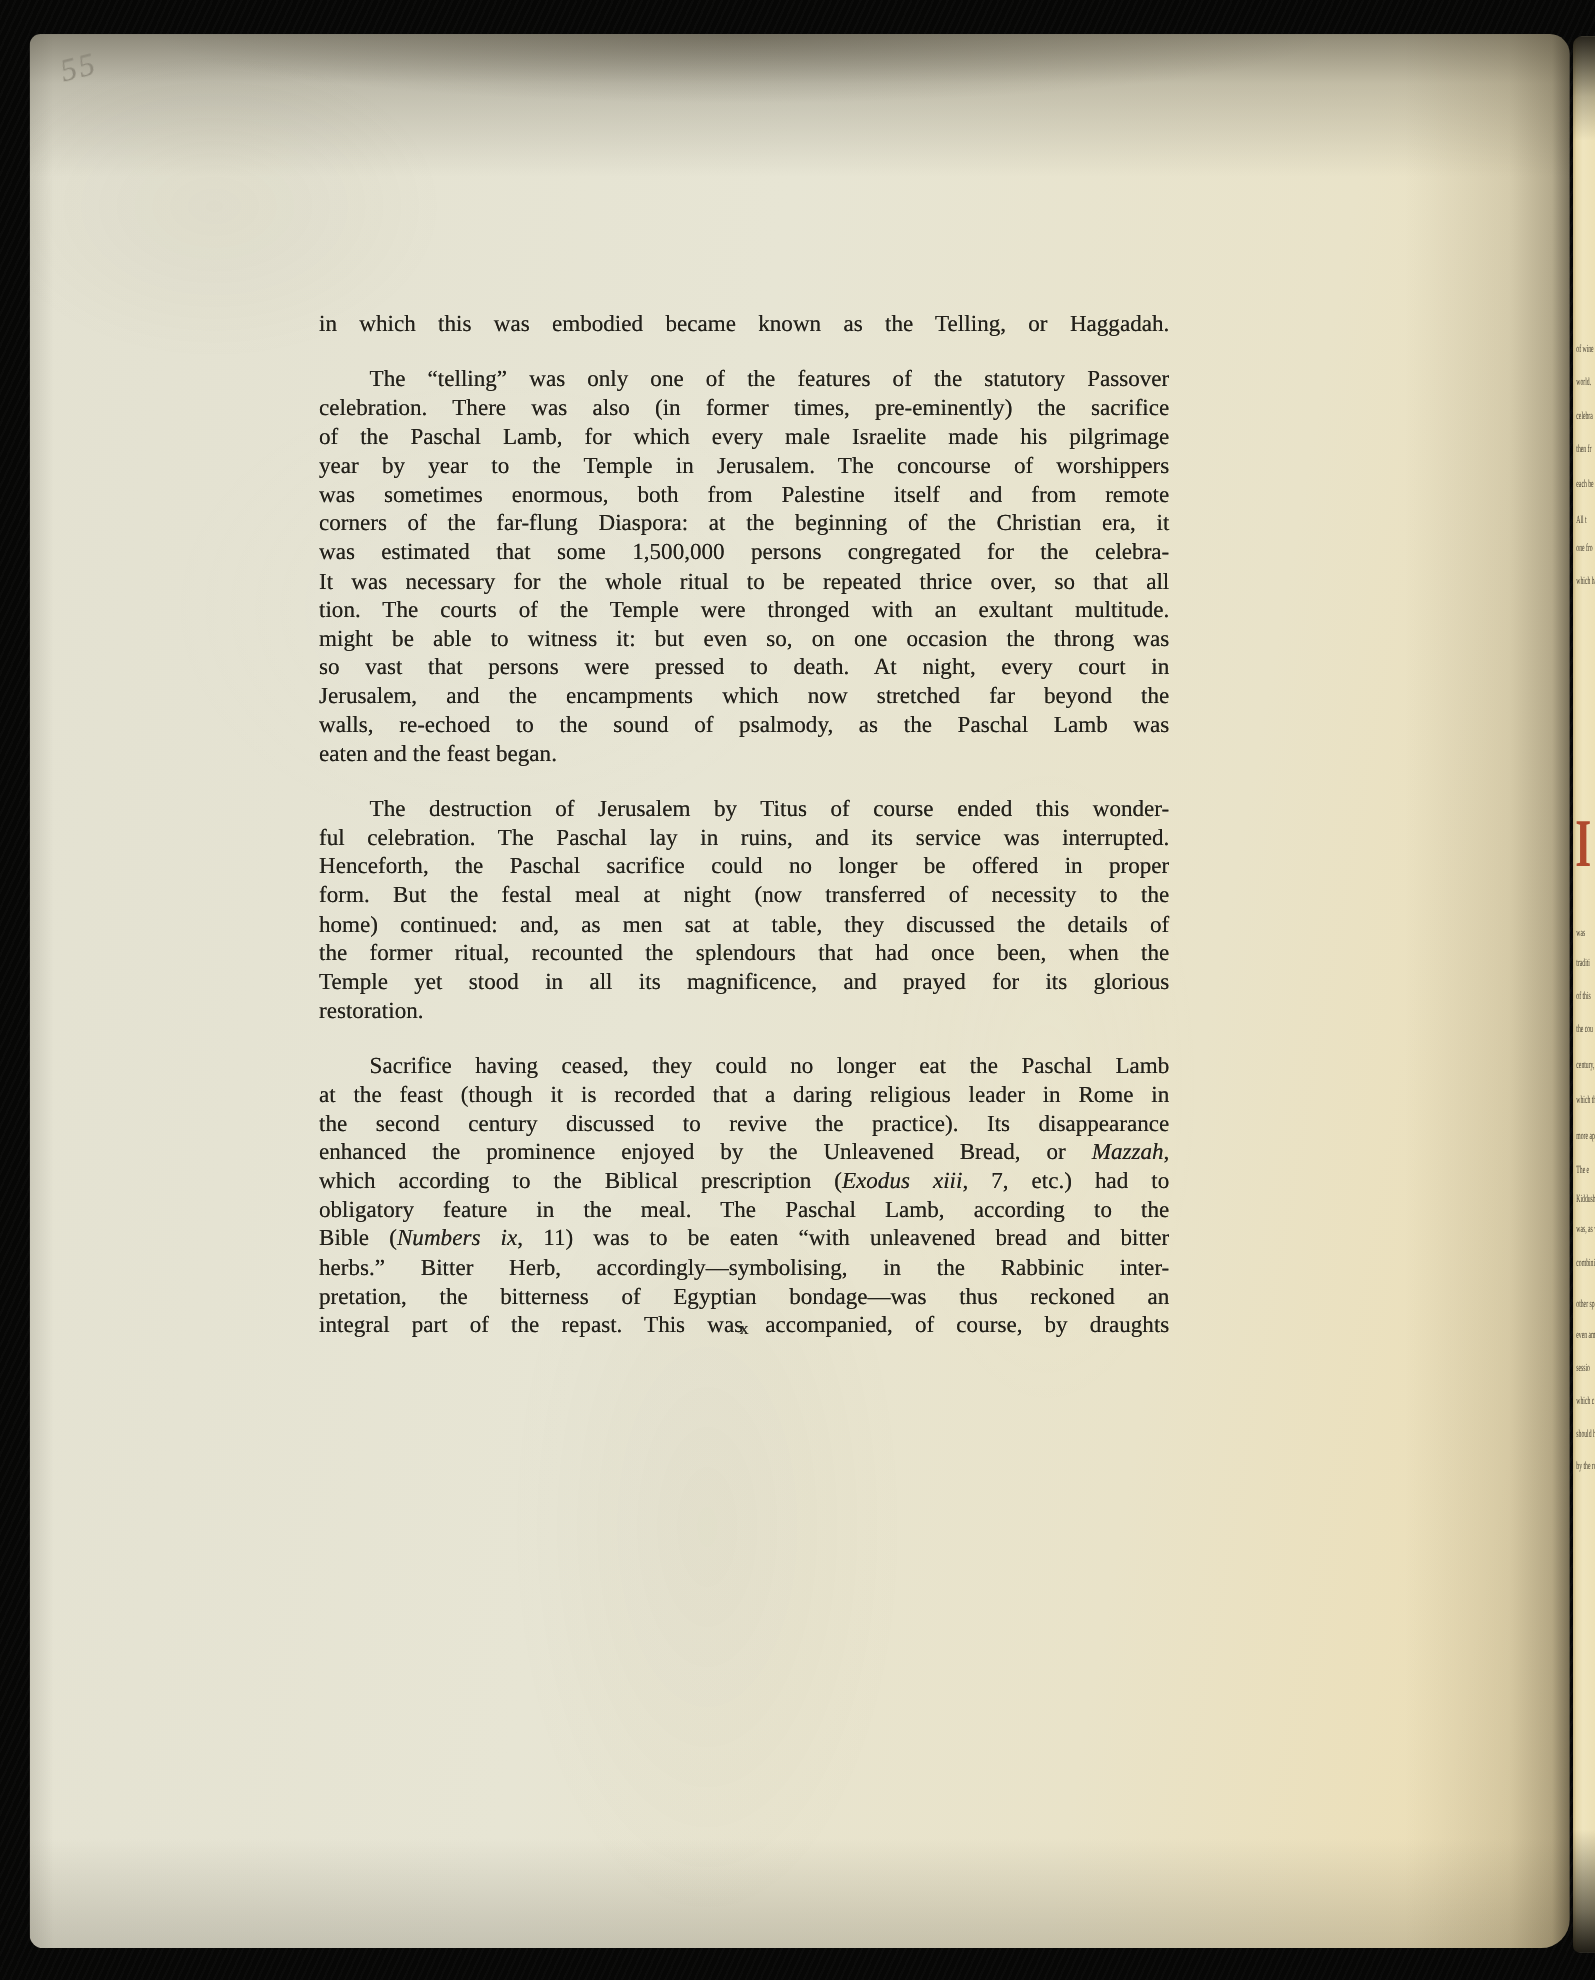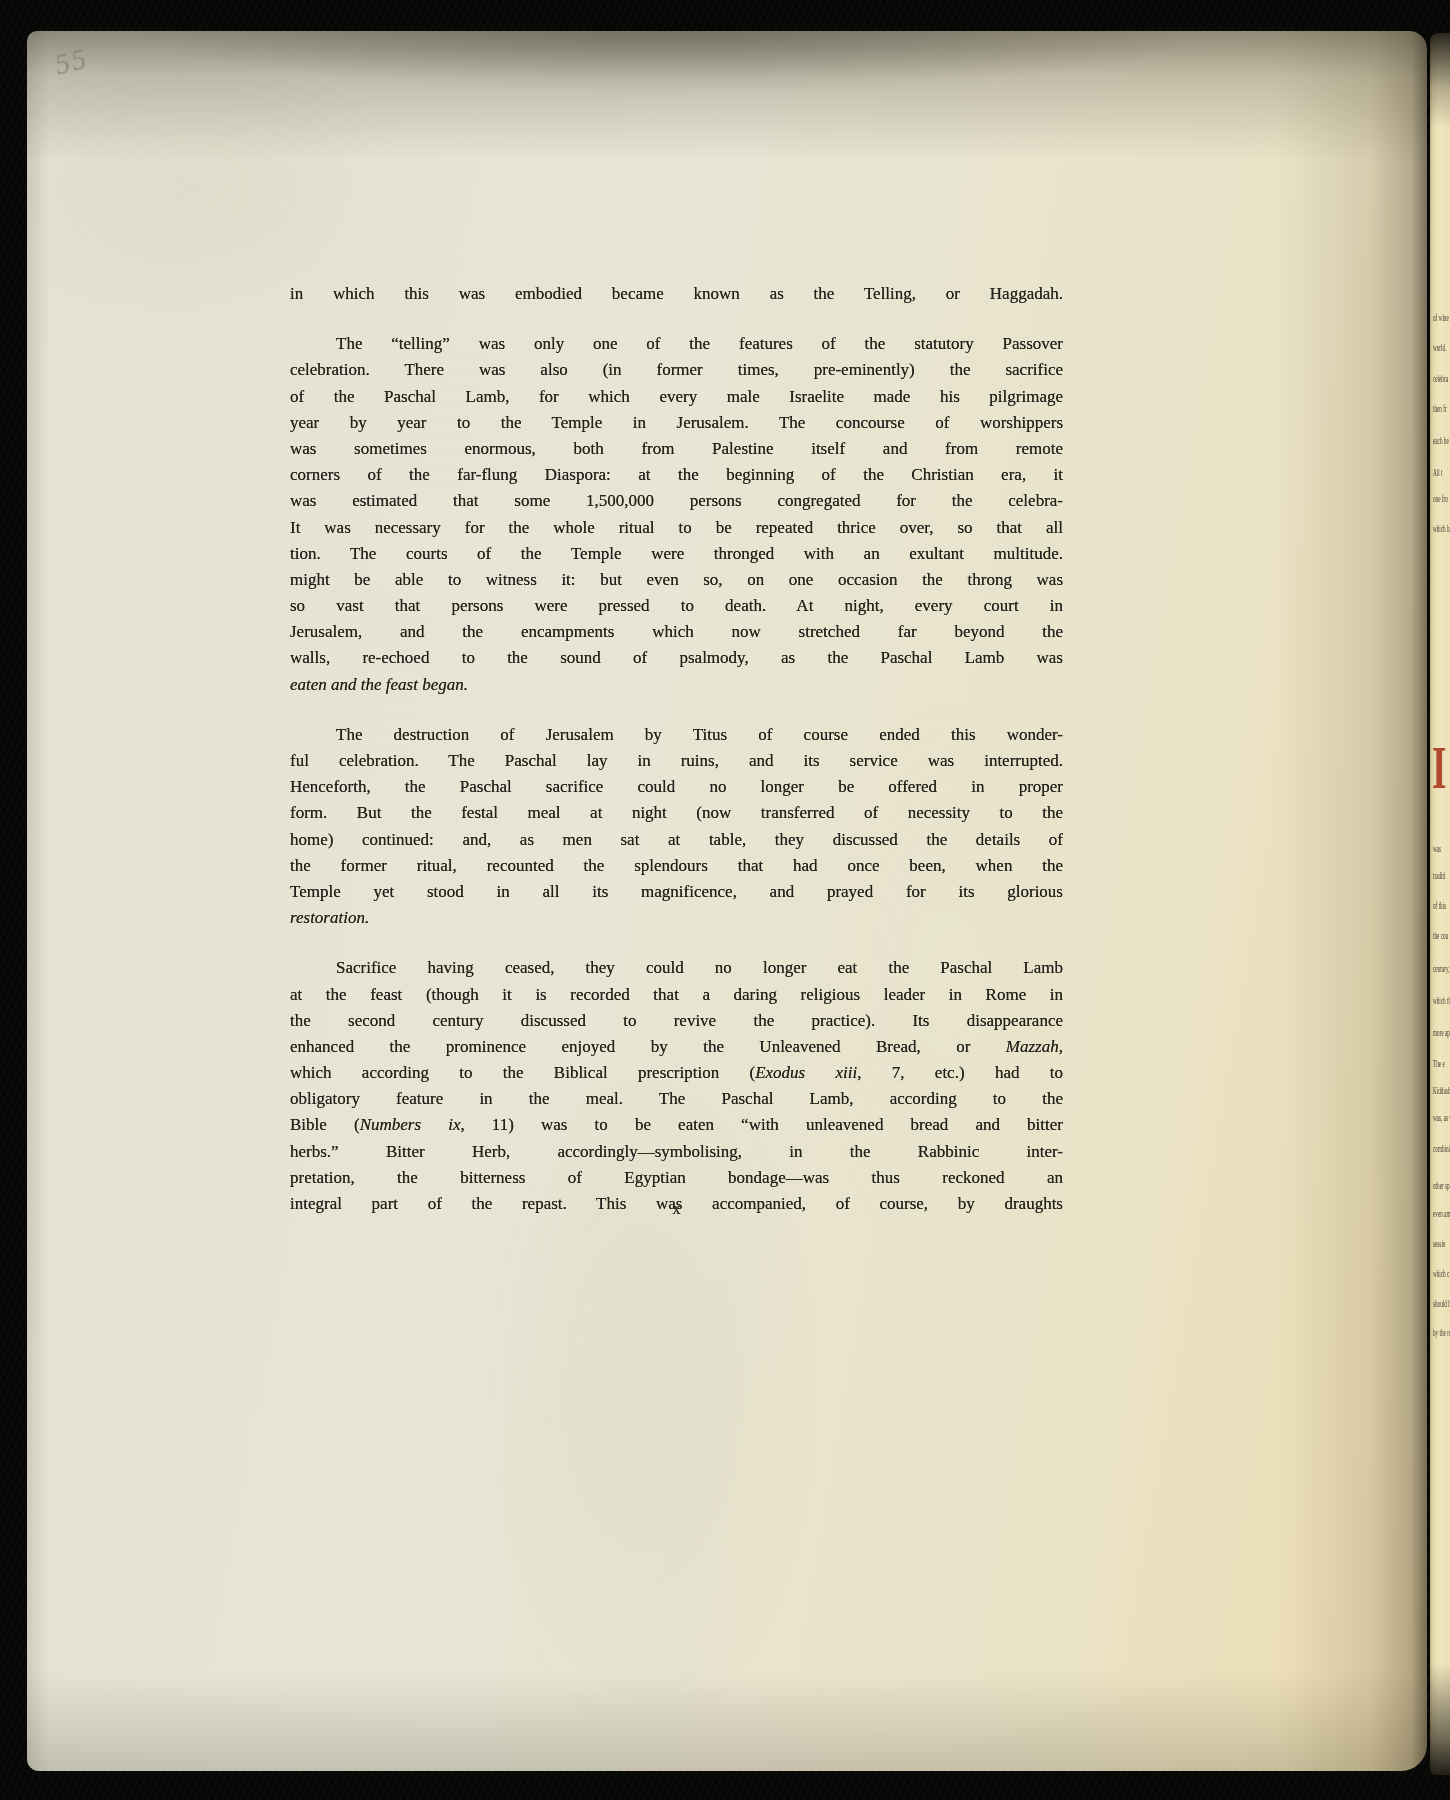--- a/index.html
+++ b/index.html
@@ -53,31 +53,31 @@
     transform:rotate(-14deg);
     letter-spacing:2px;
     filter:blur(0.3px);
   }
   
   .text-block{
     position:absolute;left:263px;top:250px;width:773px;
     color:#23211b;
   }
   .line{
-    font-size:17px;
+    font-size:21px;
     line-height:26.2px;
     height:26.2px;
     text-align:justify;
     text-align-last:justify;
     white-space:normal;
     text-shadow:0 0 0.6px rgba(38,35,28,0.8);
     overflow:visible;
   }
   .line.indent{ padding-left:46px;margin-top:24px; }
-  .line.para-end{ text-align-last:left;font-style:italic; }
+  .line.para-end{ text-align-last:left; }
   .folio{
     margin-top:14px;
     width:773px;
     text-align:center;
     font-size:16px;
     color:#2a2822;
     text-shadow:0 0 0.5px rgba(38,35,28,0.8);
   }
   
   .page-edge{

